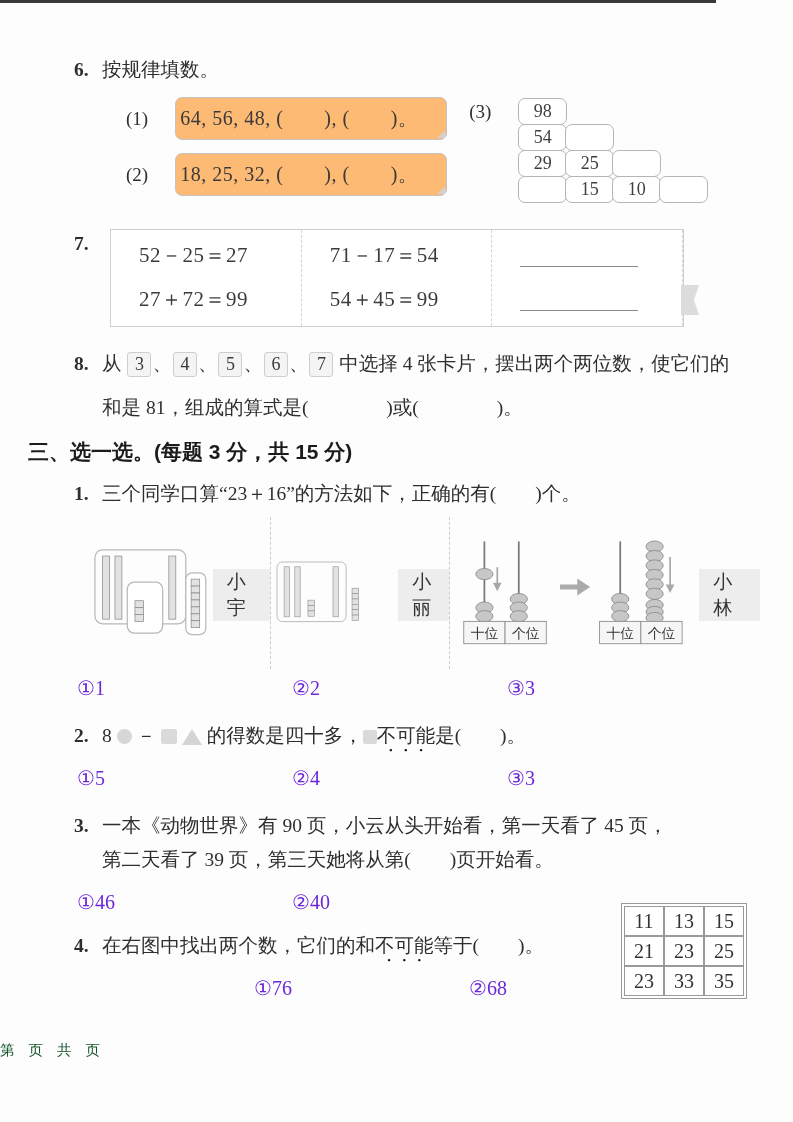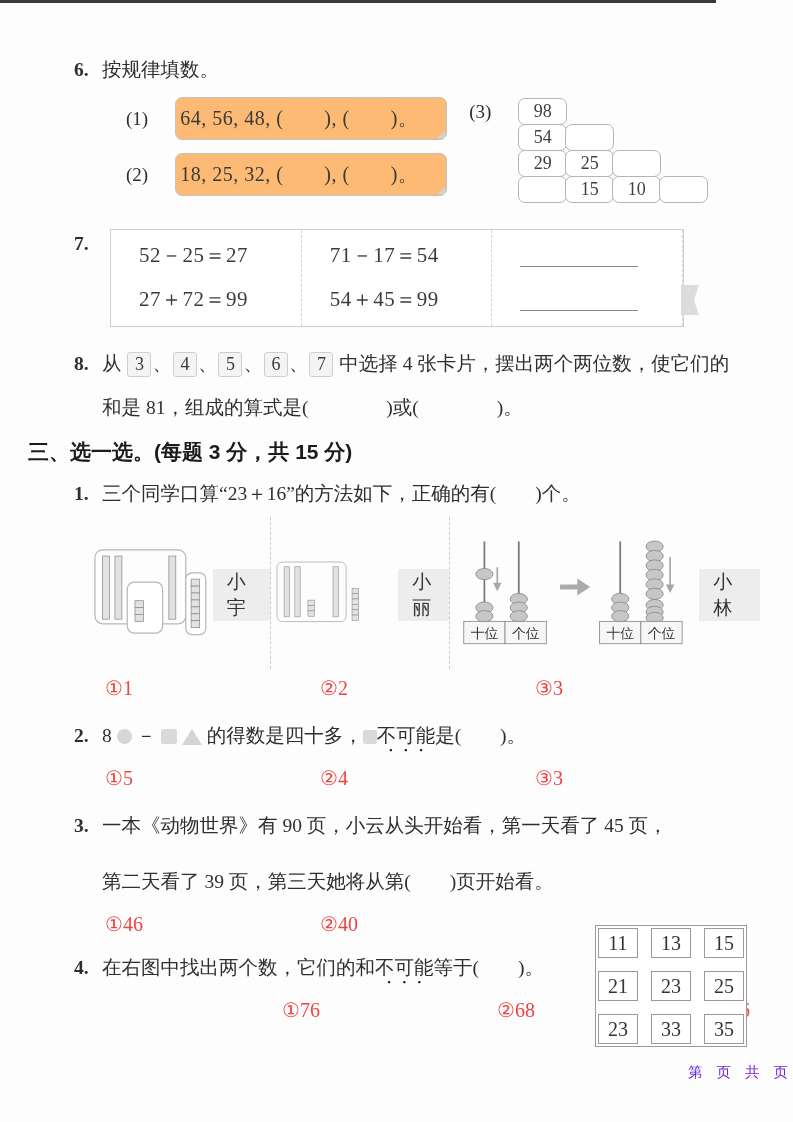--- a/index.html
+++ b/index.html
@@ -37,21 +37,21 @@
   .eq{font-size:21px;letter-spacing:.5px;color:#3b3b3b;line-height:26px;margin-bottom:18px;white-space:nowrap;}
   .eq:last-child{margin-bottom:0;}
   .blankline{width:118px;border-bottom:1.5px solid #8a8a8a;height:24px;margin-bottom:19px;}
   .blankline:last-child{margin-bottom:0;}
   .ribbon{position:absolute;right:-16px;bottom:11px;width:18px;height:30px;background:#dcdcdc;clip-path:polygon(0 0,100% 0,72% 50%,100% 100%,0 100%);}
 
   
   .card{display:inline-block;min-width:16px;text-align:center;border:1px solid #cecece;background:#f4f4f4;border-radius:3px;padding:0 3px;line-height:23px;font-size:18px;color:#3a3a3a;margin:0 1px;}
 
   
-  .options{display:flex;padding-left:105px;font-size:20px;color:#ef4444;line-height:26px;}
+  .options{display:flex;padding-left:77px;font-size:20px;color:#6d28d9;line-height:26px;}
   .opt{width:215px;}
 
   
   .panels{display:flex;margin-left:78px;margin-top:8px;height:152px;}
   .panel{position:relative;display:flex;flex-direction:row;align-items:center;}
   .panel.p1{width:192px;border-right:1.5px dashed #ccc;}
   .panel.p2{width:178px;border-right:1.5px dashed #ccc;gap:32px;}
   .panel.p3{width:310px;}
   .pname{margin-top:3px;background:#ededed;padding:0 14px;font-size:19px;color:#333;line-height:26px;}
 
@@ -61,24 +61,24 @@
 
   
   .icn{display:inline-block;vertical-align:-2px;}
   .icn-circle{width:15px;height:15px;border-radius:50%;background:#d6d6d6;}
   .icn-square{width:16px;height:15px;background:#dadada;border-radius:2px;}
   .icn-square.small{width:14px;height:14px;}
   .icn-triangle{width:0;height:0;border-left:10px solid transparent;border-right:10px solid transparent;border-bottom:16px solid #d4d4d4;background:none;vertical-align:-3px;}
 
   
   .q4wrap{position:relative;}
-  .numgrid{position:absolute;right:46px;top:-28px;display:grid;grid-template-columns:repeat(3,40px);grid-auto-rows:30px;gap:13px;border:1px solid #9a9a9a;padding:2px;background:#fff;}
+  .numgrid{position:absolute;right:46px;top:-28px;display:grid;grid-template-columns:repeat(3,40px);grid-auto-rows:30px;gap:0;border:1px solid #9a9a9a;padding:2px;background:#fff;}
   .numgrid .cell{border:1px solid #9a9a9a;text-align:center;font-size:20px;line-height:28px;color:#333;background:#fff;}
 
-  .footer{text-align:right;margin-top:40px;font-family:"Liberation Sans",sans-serif;font-size:14.5px;color:#6d28d9;letter-spacing:5px;}
+  .footer{text-align:left;margin-top:40px;font-family:"Liberation Sans",sans-serif;font-size:14.5px;color:#14532d;letter-spacing:5px;}
 
   svg text{font-family:"Liberation Serif",serif;}
 </style>
 </head>
 <body>
 
 <div class="topline"></div>
 
 <div class="q" style="margin-top:52px;">
   <span class="qnum">6.</span>
@@ -255,21 +255,21 @@
 <div class="options" style="margin-top:14px;">
   <span class="opt">①5</span>
   <span class="opt">②4</span>
   <span class="opt">③3</span>
 </div>
 
 <div class="q" style="margin-top:20px;">
   <span class="qnum">3.</span>
   <span>一本《动物世界》有 90 页，小云从头开始看，第一天看了 45 页，</span>
 </div>
-<div class="qline2" style="margin-top:26px;">第二天看了 39 页，第三天她将从第(　　)页开始看。</div>
+<div class="qline2" style="margin-top:4px;">第二天看了 39 页，第三天她将从第(　　)页开始看。</div>
 <div class="options" style="margin-top:14px;">
   <span class="opt">①46</span>
   <span class="opt">②40</span>
 </div>
 
 <div class="q4wrap">
   <div class="q" style="margin-top:16px;">
     <span class="qnum">4.</span>
     <span>在右图中找出两个数，它们的和</span><span class="emph"><span>不可能</span><span class="dots">•••</span></span><span>等于(　　)。</span>
   </div>

